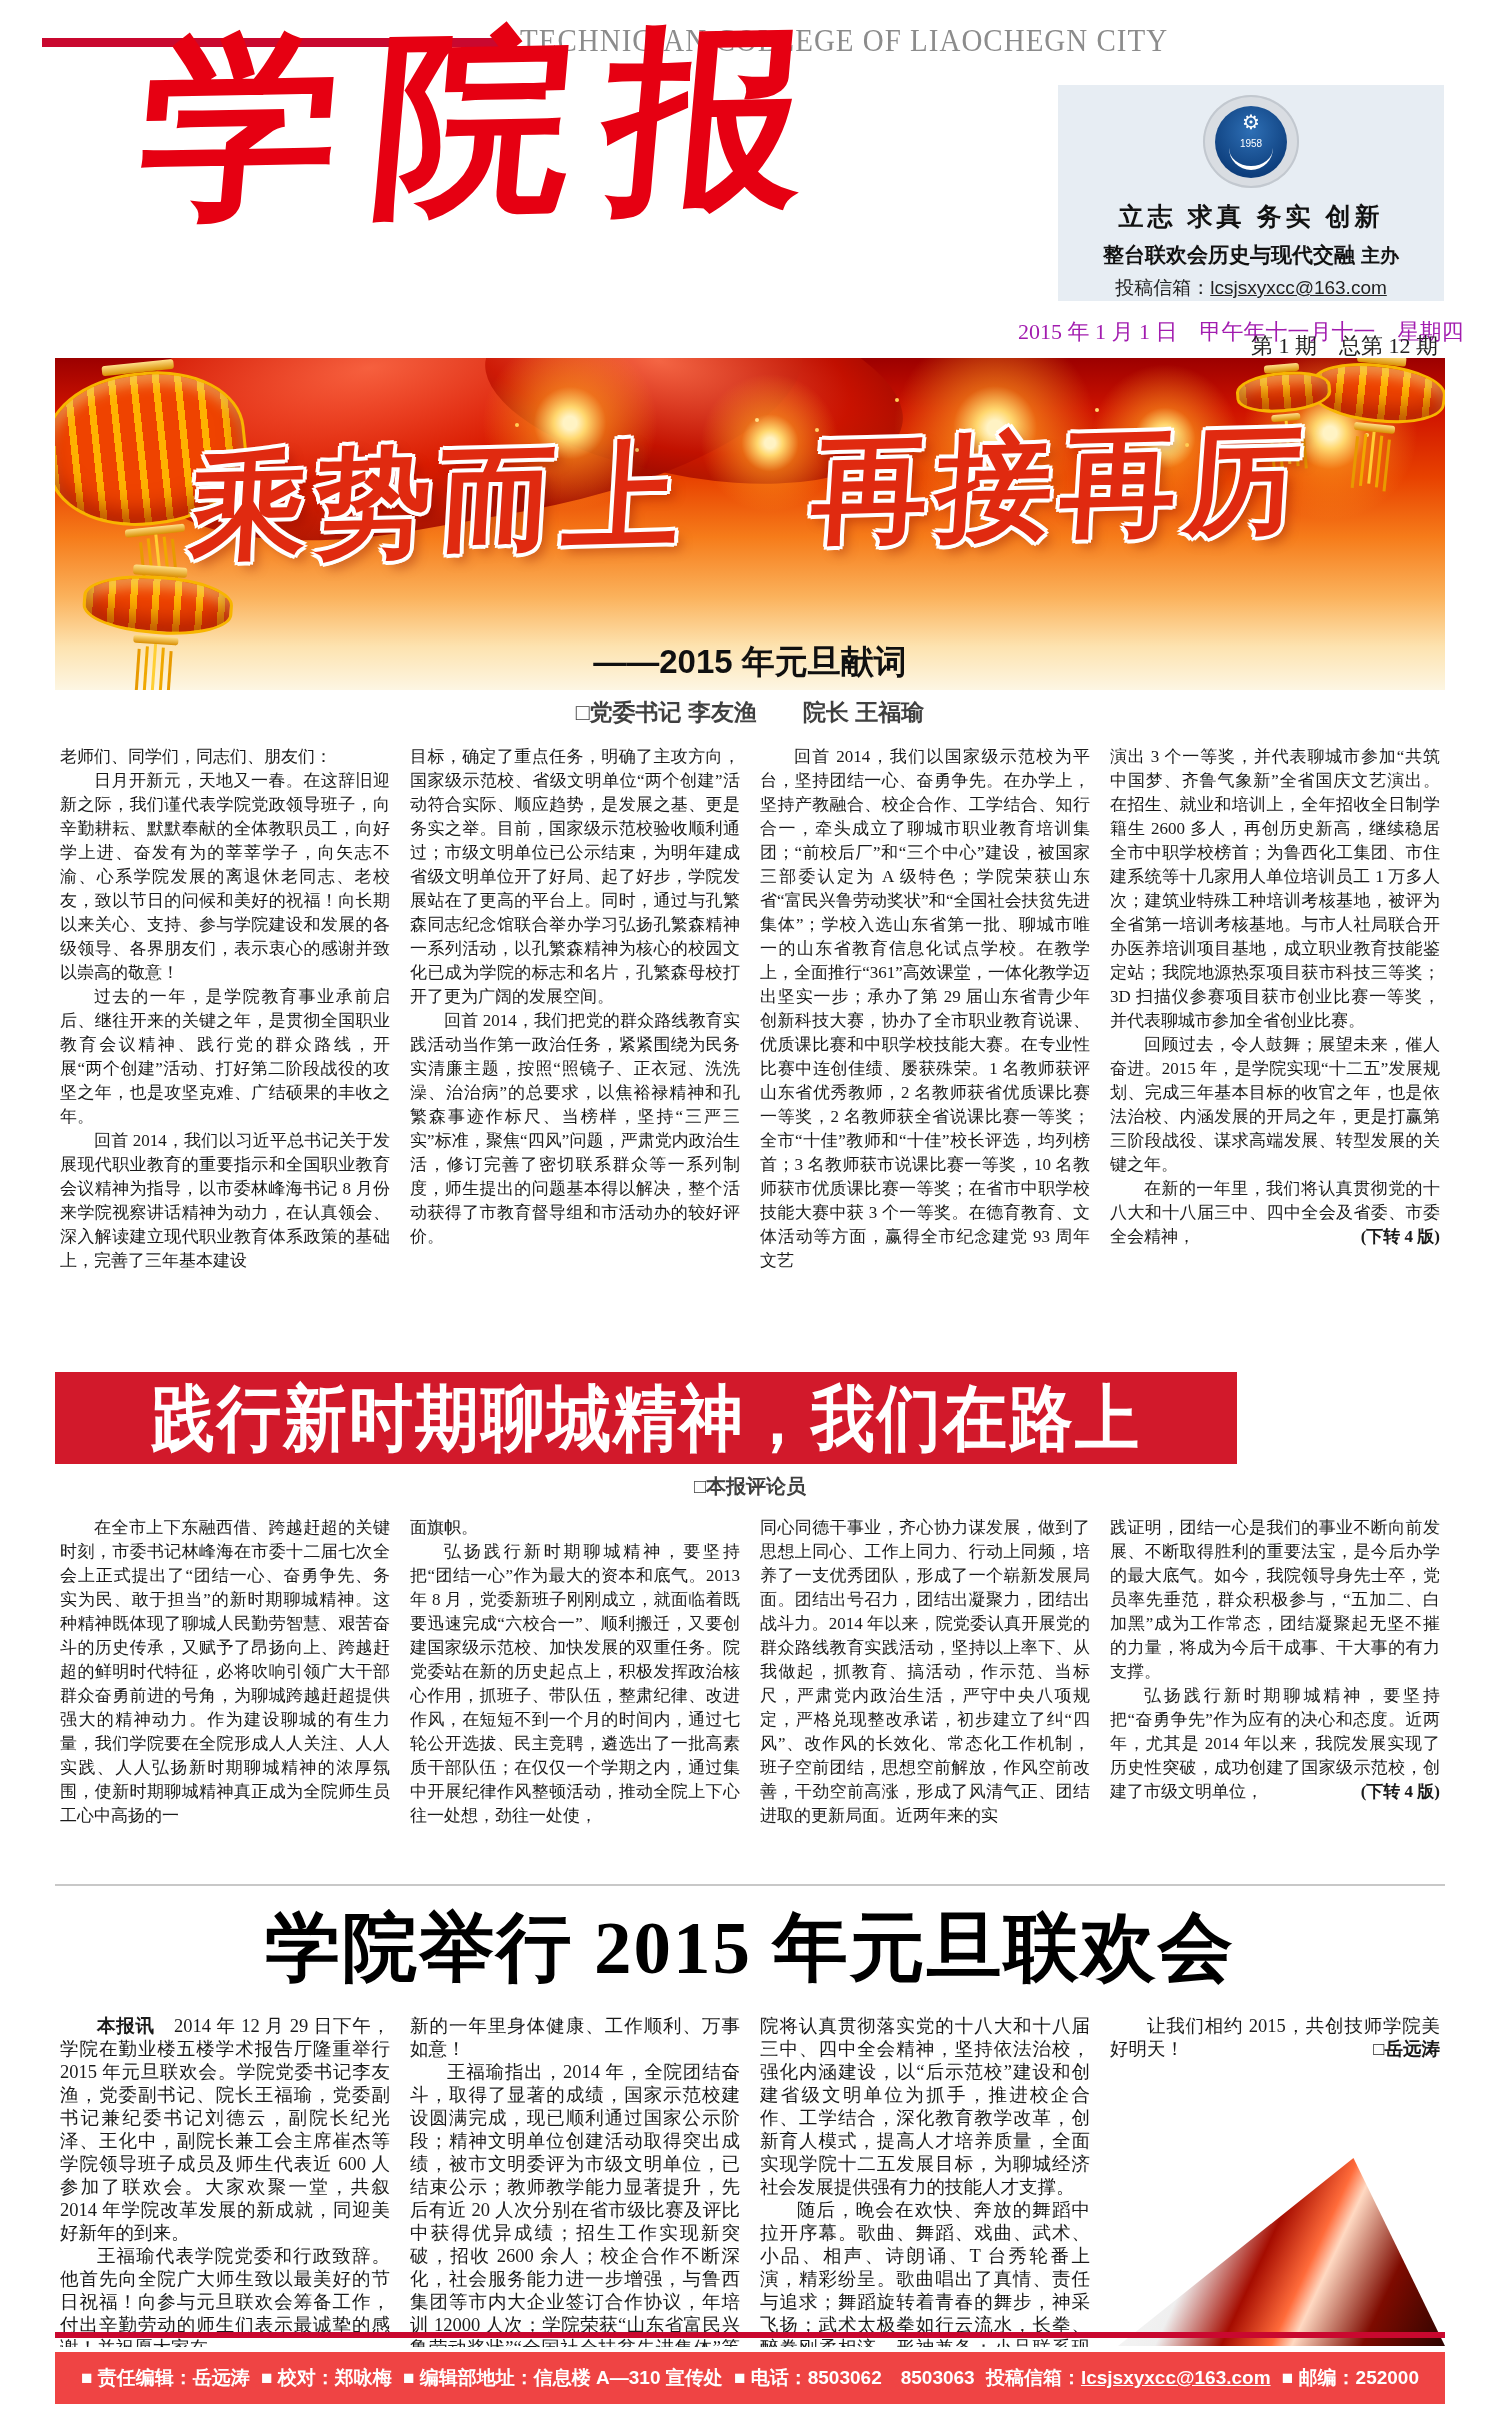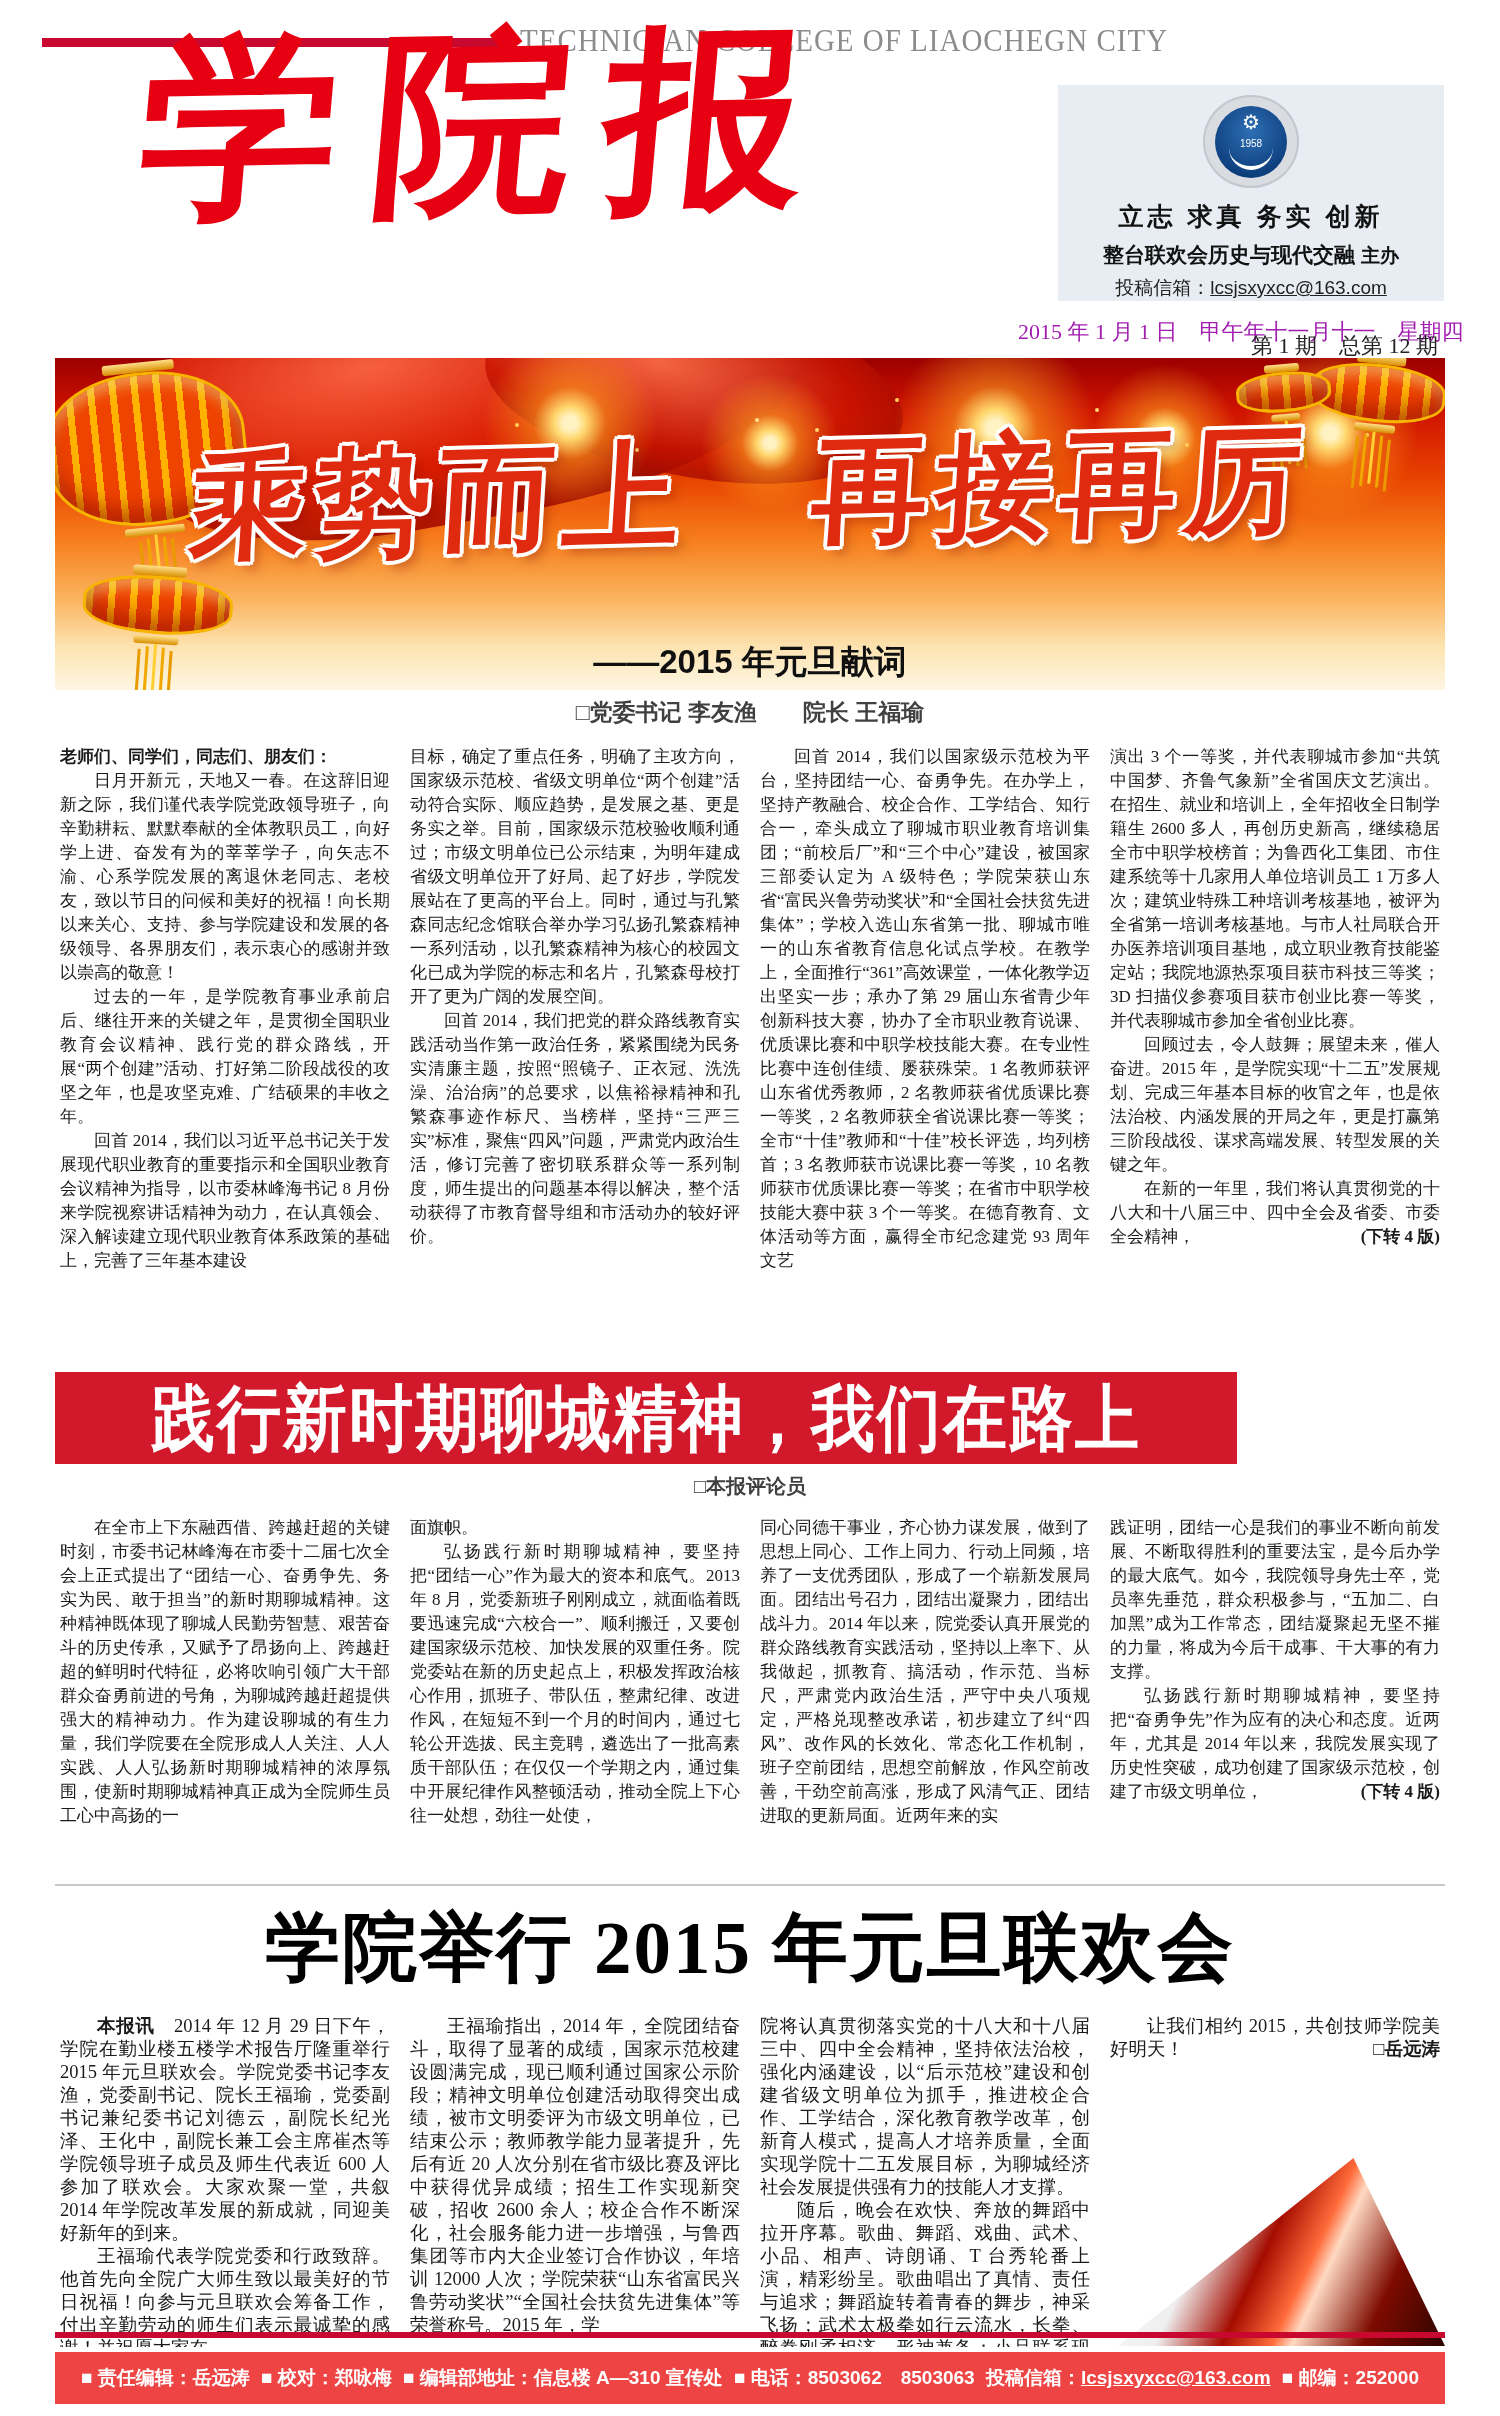--- a/index.html
+++ b/index.html
@@ -76,21 +76,21 @@
         font-family:"Liberation Sans",sans-serif;font-weight:bold;color:#404040;}
   .byline1{top:697px;font-size:23px;}
   .byline2{top:1473px;font-size:20px;}
   .article{position:absolute;left:60px;width:1380px;display:flex;gap:20px;overflow:hidden;}
   .article .col{width:330px;flex:0 0 330px;overflow:hidden;}
   .a1{top:745px;height:606px;font-size:17px;line-height:24px;}
   .a2{top:1516px;height:352px;font-size:17px;line-height:24px;}
   .a3{top:2015px;height:332px;font-size:18.5px;line-height:23px;}
   .para{margin:0;text-align:justify;}
   .para:not(.cont){text-indent:2em;}
-  .para.boldline{font-weight:bold;text-indent:0;}
+  .para.boldline{font-weight:normal;text-indent:0;}
   .tail{float:right;font-weight:bold;}
   
   .headline-banner{position:absolute;left:55px;top:1372px;width:1182px;height:92px;background:#d2192b;
         display:flex;align-items:center;justify-content:center;}
   .headline-banner .txt{color:#fff;font-weight:bold;font-size:64px;letter-spacing:2px;white-space:nowrap;
         transform:scaleY(1.12);}
   .divider{position:absolute;left:55px;top:1884px;width:1390px;height:2px;background:#c8c8c8;}
   .headline3{position:absolute;left:55px;top:1898px;width:1390px;text-align:center;
         font-size:75px;font-weight:bold;color:#000;letter-spacing:2px;white-space:nowrap;}
   
@@ -216,20 +216,21 @@
 
   <div class="divider"></div>
 
   <div class="headline3">学院举行 2015 年元旦联欢会</div>
   <div class="article a3">
     <div class="col">
         <p class="para"><strong>本报讯　</strong>2014 年 12 月 29 日下午，学院在勤业楼五楼学术报告厅隆重举行 2015 年元旦联欢会。学院党委书记李友渔，党委副书记、院长王福瑜，党委副书记兼纪委书记刘德云，副院长纪光泽、王化中，副院长兼工会主席崔杰等学院领导班子成员及师生代表近 600 人参加了联欢会。大家欢聚一堂，共叙 2014 年学院改革发展的新成就，同迎美好新年的到来。</p>
         <p class="para">王福瑜代表学院党委和行政致辞。他首先向全院广大师生致以最美好的节日祝福！向参与元旦联欢会筹备工作，付出辛勤劳动的师生们表示最诚挚的感谢！并祝愿大家在</p>
       </div>
     <div class="col">
+        <p class="para cont">新的一年里身体健康、工作顺利、万事如意！</p>
         <p class="para">王福瑜指出，2014 年，全院团结奋斗，取得了显著的成绩，国家示范校建设圆满完成，现已顺利通过国家公示阶段；精神文明单位创建活动取得突出成绩，被市文明委评为市级文明单位，已结束公示；教师教学能力显著提升，先后有近 20 人次分别在省市级比赛及评比中获得优异成绩；招生工作实现新突破，招收 2600 余人；校企合作不断深化，社会服务能力进一步增强，与鲁西集团等市内大企业签订合作协议，年培训 12000 人次；学院荣获“山东省富民兴鲁劳动奖状”“全国社会扶贫先进集体”等荣誉称号。2015 年，学</p>
       </div>
     <div class="col">
         <p class="para cont">院将认真贯彻落实党的十八大和十八届三中、四中全会精神，坚持依法治校，强化内涵建设，以“后示范校”建设和创建省级文明单位为抓手，推进校企合作、工学结合，深化教育教学改革，创新育人模式，提高人才培养质量，全面实现学院十二五发展目标，为聊城经济社会发展提供强有力的技能人才支撑。</p>
         <p class="para">随后，晚会在欢快、奔放的舞蹈中拉开序幕。歌曲、舞蹈、戏曲、武术、小品、相声、诗朗诵、T 台秀轮番上演，精彩纷呈。歌曲唱出了真情、责任与追求；舞蹈旋转着青春的舞步，神采飞扬；武术太极拳如行云流水，长拳、醉拳刚柔相济、形神兼备；小品联系现实，诙谐</p>
       </div>
     <div class="col">
         <p class="para">让我们相约 2015，共创技师学院美好明天！<span class="tail sig">□岳远涛</span></p>
       </div>
   </div>

